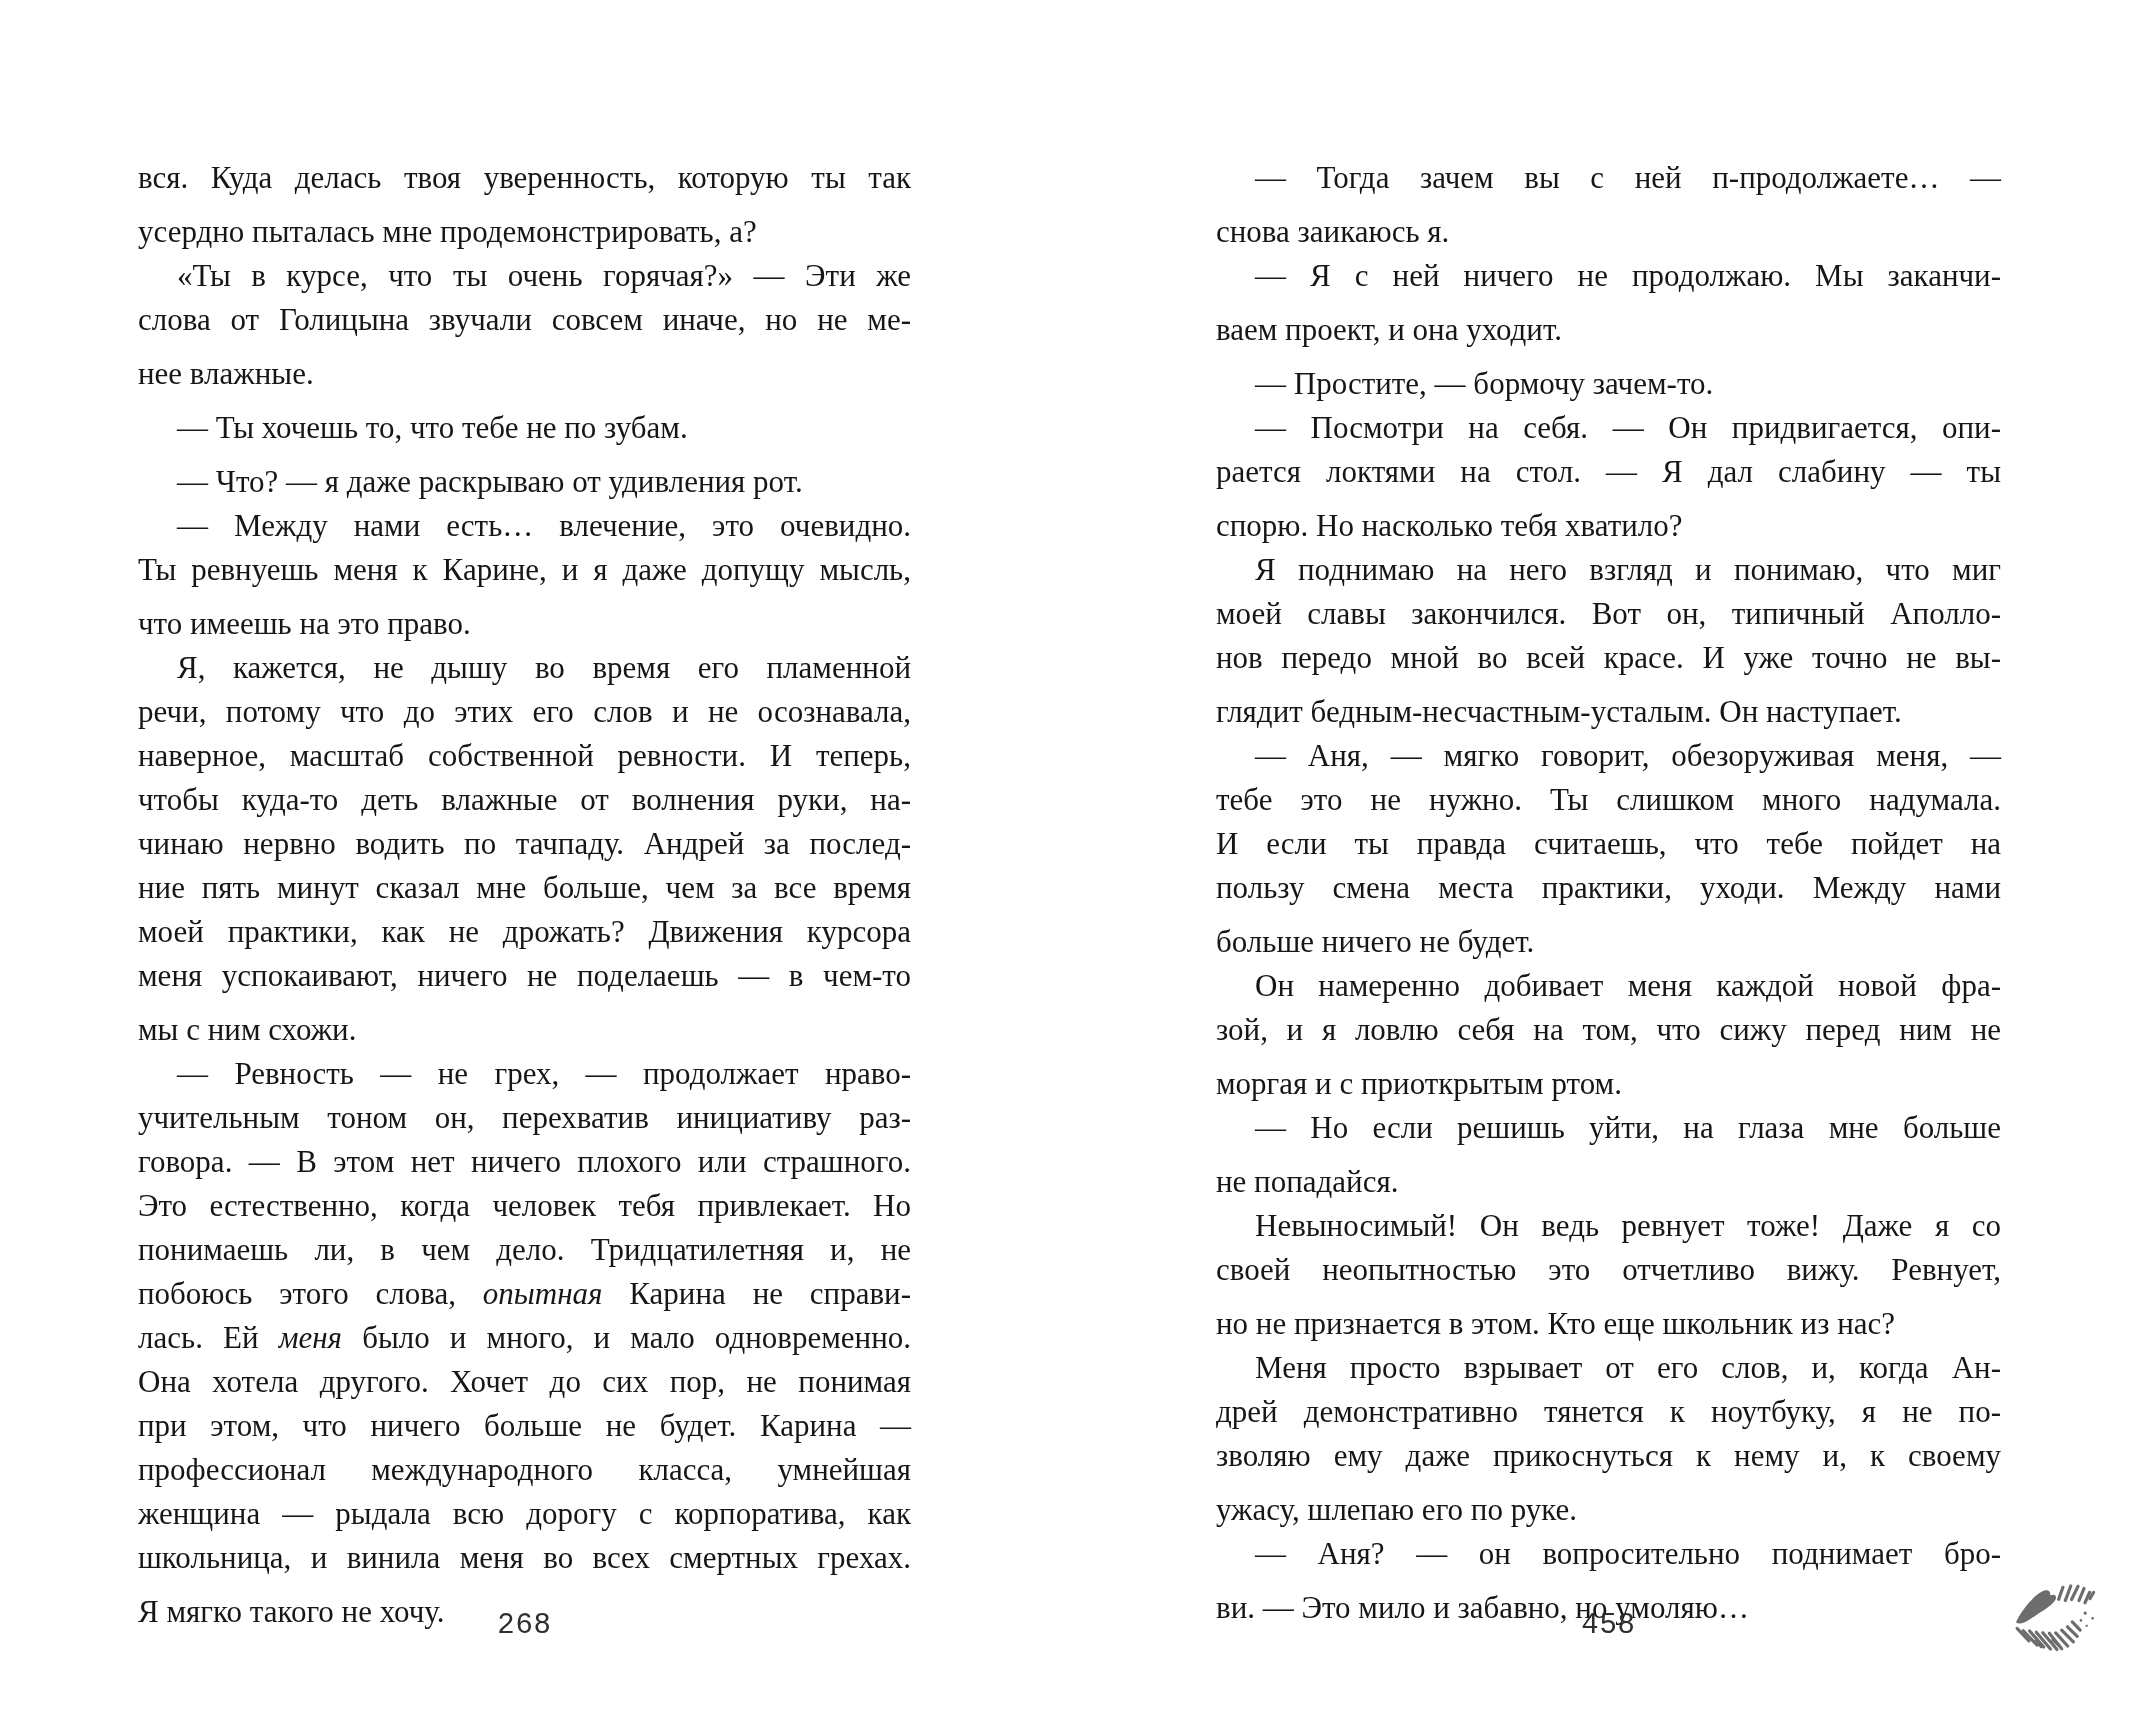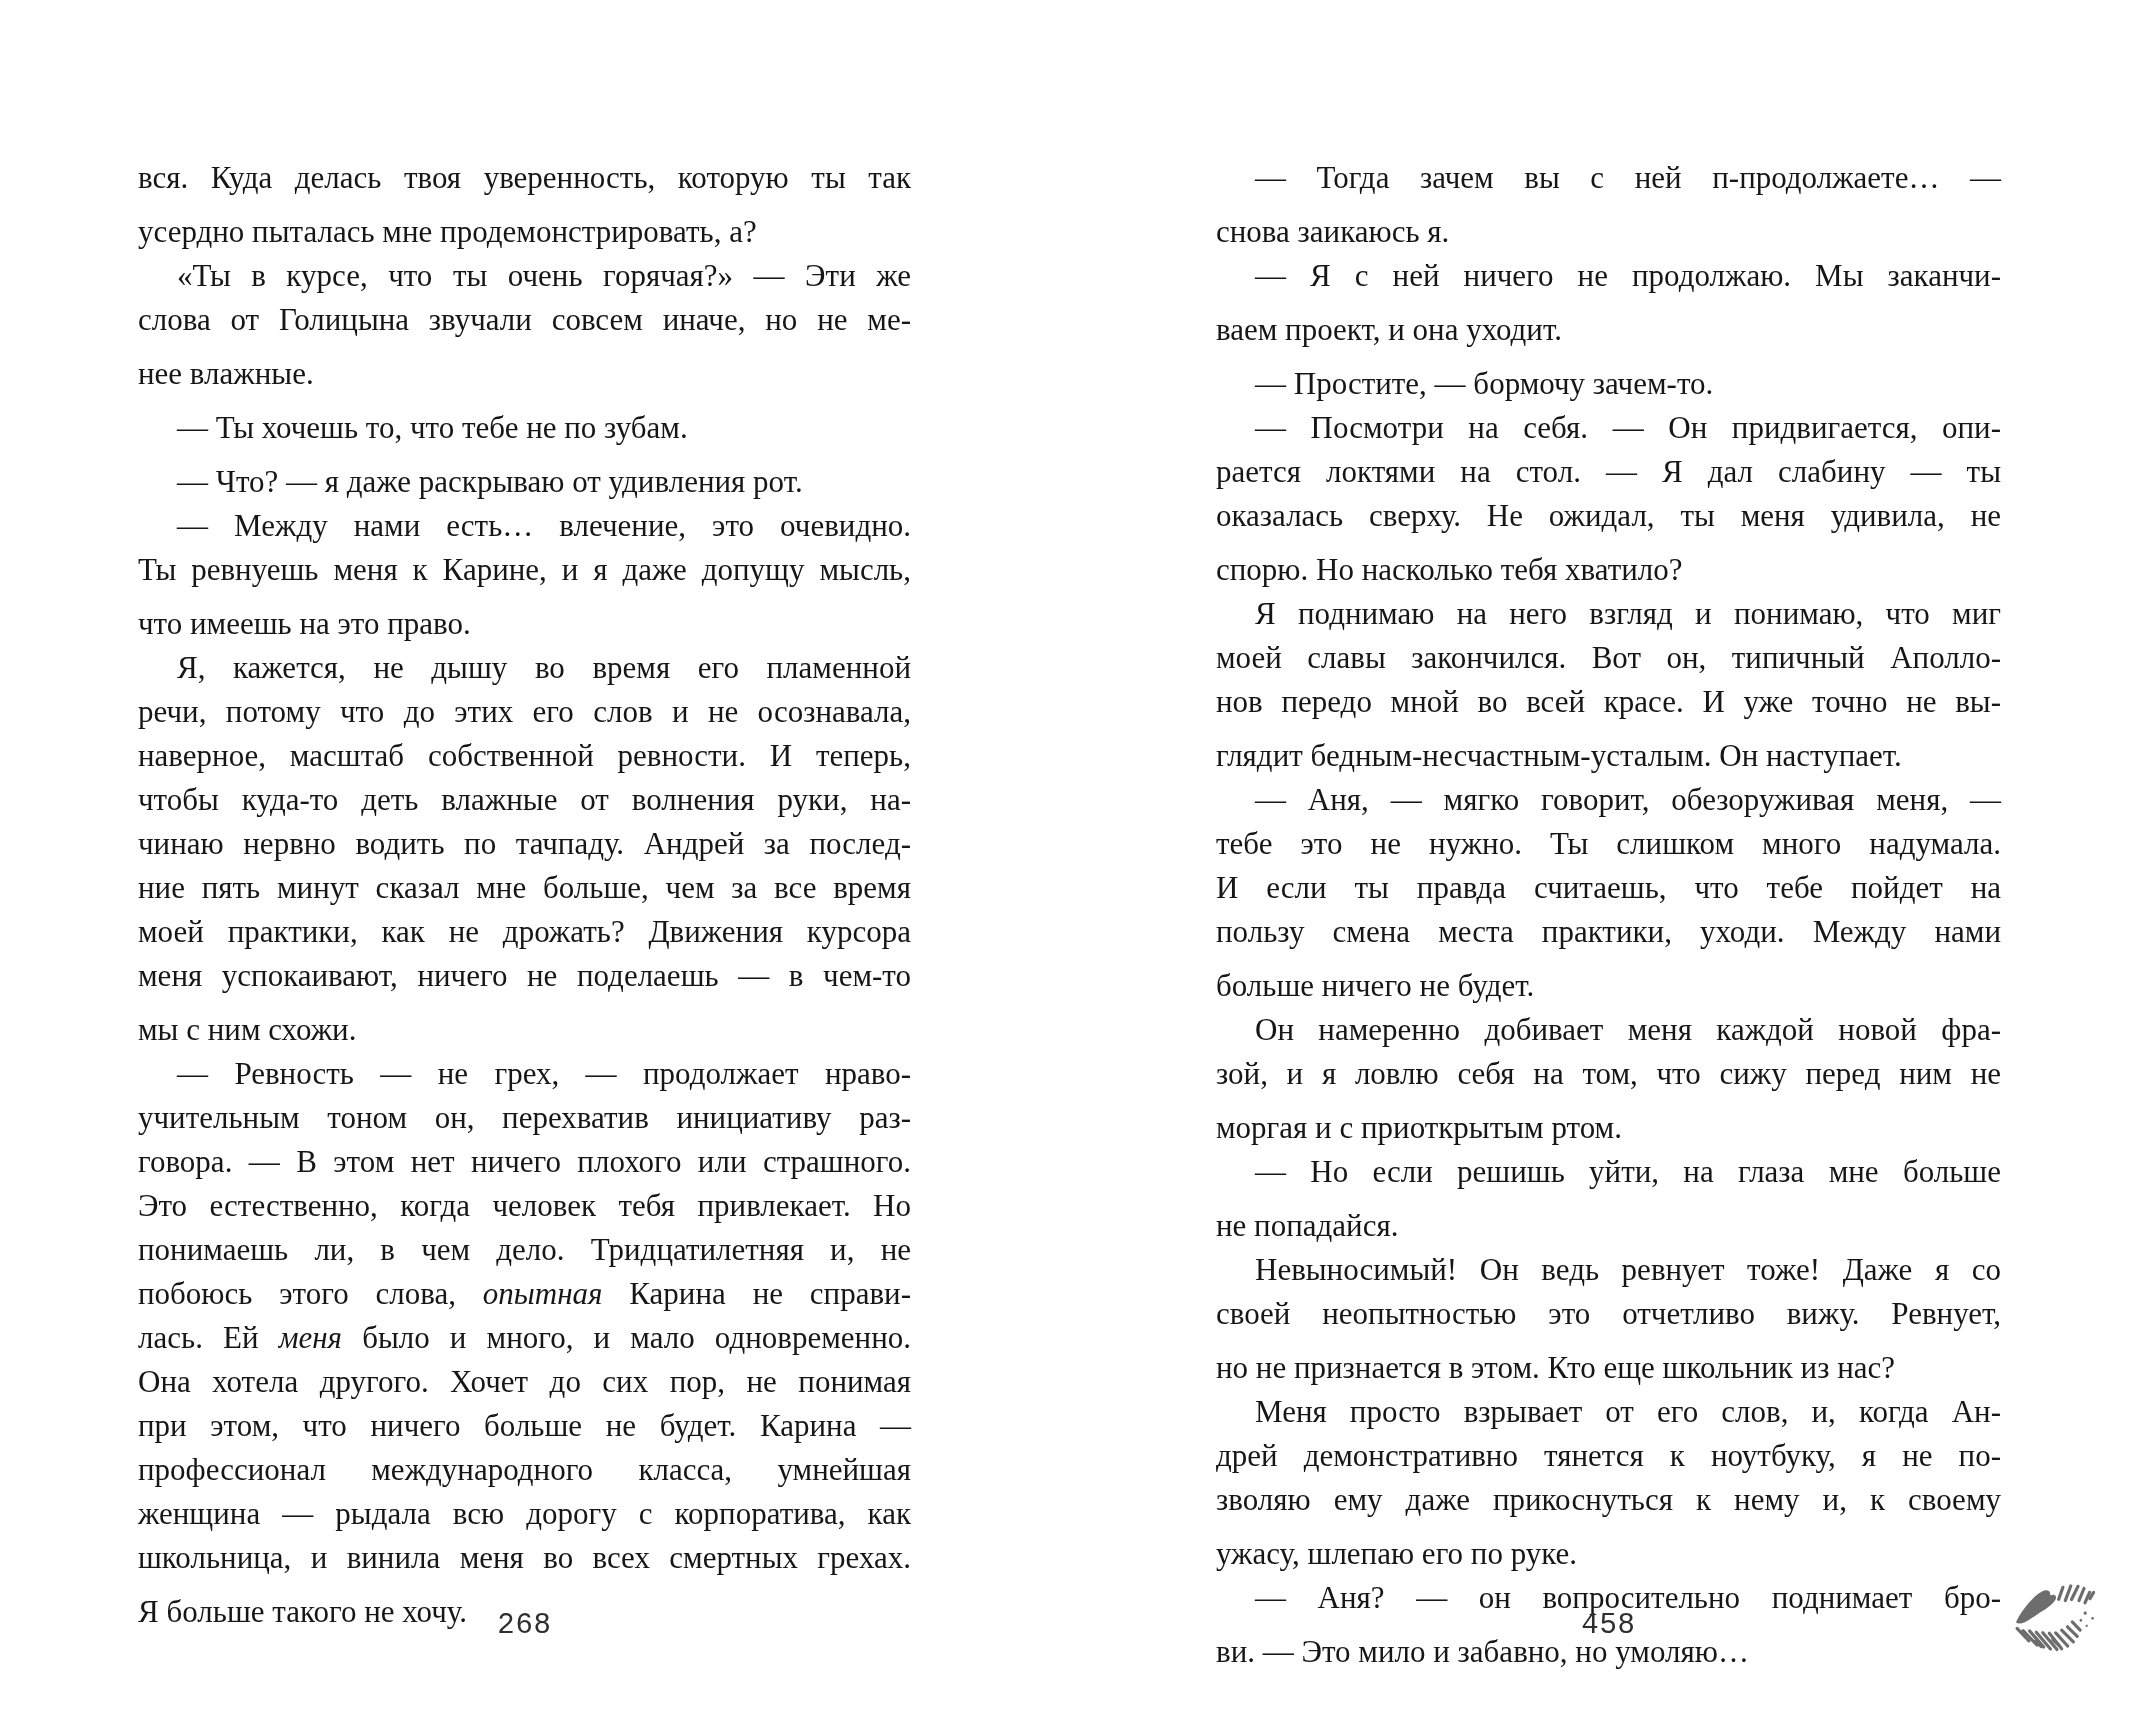--- a/index.html
+++ b/index.html
@@ -64,35 +64,34 @@
         <div class="line">говора. — В этом нет ничего плохого или страшного.</div>
         <div class="line">Это естественно, когда человек тебя привлекает. Но</div>
         <div class="line">понимаешь ли, в чем дело. Тридцатилетняя и, не</div>
         <div class="line">побоюсь этого слова, <i>опытная</i> Карина не справи-</div>
         <div class="line">лась. Ей <i>меня</i> было и много, и мало одновременно.</div>
         <div class="line">Она хотела другого. Хочет до сих пор, не понимая</div>
         <div class="line">при этом, что ничего больше не будет. Карина —</div>
         <div class="line">профессионал международного класса, умнейшая</div>
         <div class="line">женщина — рыдала всю дорогу с корпоратива, как</div>
         <div class="line">школьница, и винила меня во всех смертных грехах.</div>
-        <div class="line last">Я больше такого не хочу.</div>
+        <div class="line last">Я мягко такого не хочу.</div>
       </div>
     <div class="page-number" id="num-left">268</div>
   </section>
 
   <section class="page">
     <div class="text-block" id="col-right">
         <div class="line indent">— Тогда зачем вы с ней п-продолжаете… —</div>
         <div class="line last">снова заикаюсь я.</div>
         <div class="line indent">— Я с ней ничего не продолжаю. Мы заканчи-</div>
         <div class="line last">ваем проект, и она уходит.</div>
         <div class="line indent last">— Простите, — бормочу зачем-то.</div>
         <div class="line indent">— Посмотри на себя. — Он придвигается, опи-</div>
         <div class="line">рается локтями на стол. — Я дал слабину — ты</div>
-        <div class="line">оказалась сверху. Не ожидал, ты меня удивила, не</div>
         <div class="line last">спорю. Но насколько тебя хватило?</div>
         <div class="line indent">Я поднимаю на него взгляд и понимаю, что миг</div>
         <div class="line">моей славы закончился. Вот он, типичный Аполло-</div>
         <div class="line">нов передо мной во всей красе. И уже точно не вы-</div>
         <div class="line last">глядит бедным-несчастным-усталым. Он наступает.</div>
         <div class="line indent">— Аня, — мягко говорит, обезоруживая меня, —</div>
         <div class="line">тебе это не нужно. Ты слишком много надумала.</div>
         <div class="line">И если ты правда считаешь, что тебе пойдет на</div>
         <div class="line">пользу смена места практики, уходи. Между нами</div>
         <div class="line last">больше ничего не будет.</div>

